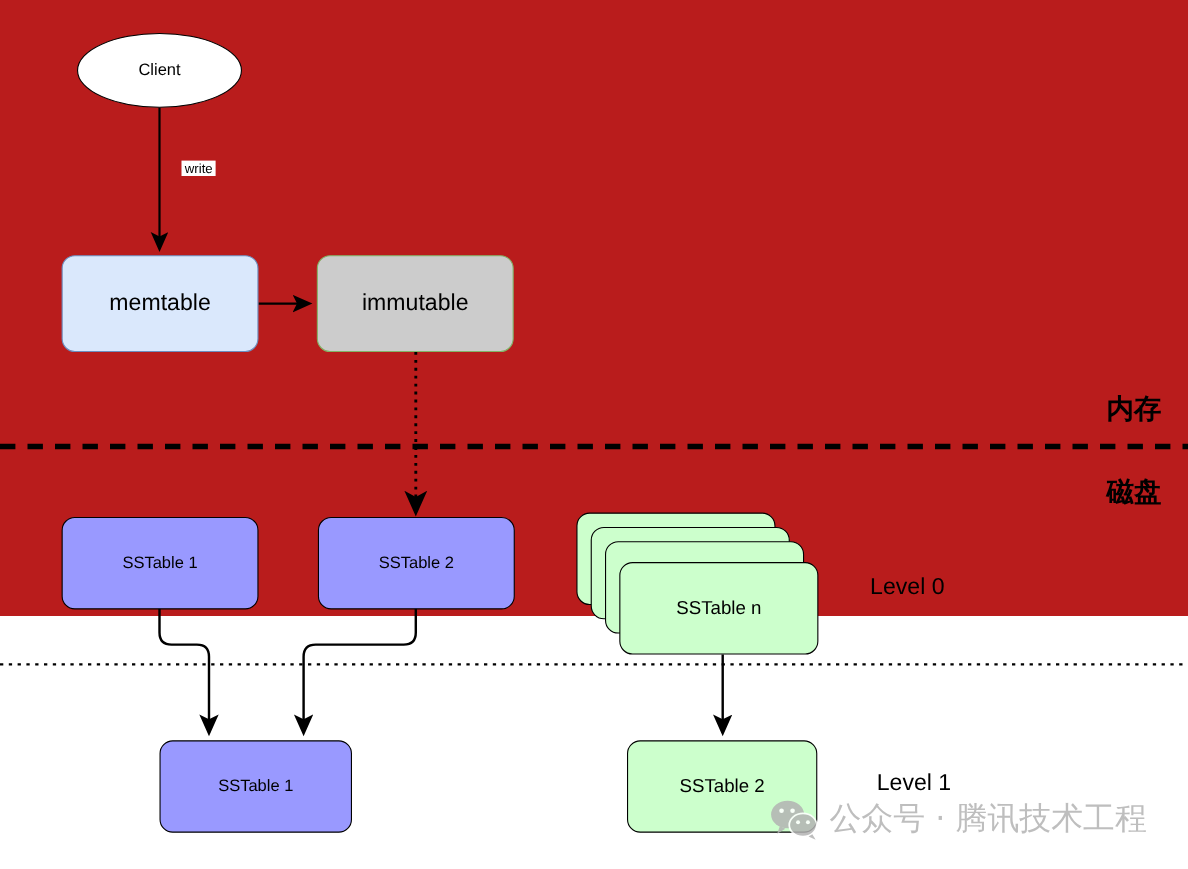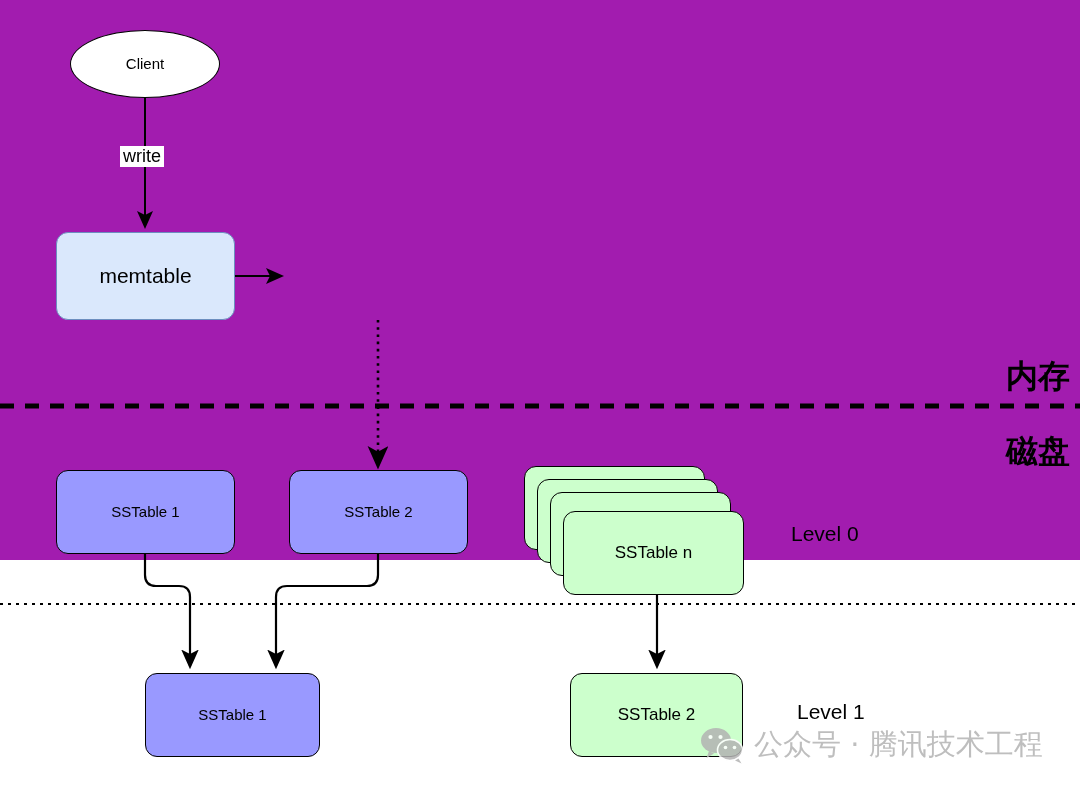--- a/index.html
+++ b/index.html
@@ -7,21 +7,21 @@
     margin: 0; padding: 0;
     width: 1080px; height: 790px;
     background: #ffffff;
     font-family: "Liberation Sans", "DejaVu Sans", sans-serif;
     overflow: hidden;
   }
   #canvas {
     position: relative;
     width: 1080px;
     height: 560px;
-    background: #a21caf;
+    background: #b91c1c;
     text-decoration: underline;
   }
   svg.layer {
     position: absolute;
     top: 0; left: 0;
     width: 1080px; height: 790px;
     pointer-events: none;
   }
   .node {
     position: absolute;
@@ -55,34 +55,35 @@
   .sst-purple {
     background: #9999ff;
     font-size: 15px;
   }
   .sst-green {
     background: #ccffcc;
     font-size: 17px;
   }
   .edge-label {
     position: absolute;
-    font-size: 18px;
+    font-size: 12px;
     color: #000000;
     background: #ffffff;
     padding: 0 3px;
+    margin-left: 45px;
   }
   .plain-label {
     position: absolute;
     font-size: 21px;
     color: #000000;
     white-space: nowrap;
   }
   .cn-label {
     position: absolute;
-    font-size: 32px;
+    font-size: 25px;
     font-weight: 700;
     color: #000000;
     white-space: nowrap;
     font-family: "DejaVu Sans", "Liberation Sans", sans-serif;
   }
   .watermark {
     position: absolute;
     display: flex;
     align-items: center;
     gap: 10px;
@@ -135,20 +136,23 @@
   <div class="node client-ellipse" style="left:70px; top:30px; width:150px; height:68px;">
     <span>Client</span>
   </div>
 
   <div class="edge-label" style="left:120px; top:146px;">write</div>
 
   <div class="node rbox memtable" style="left:56px; top:232px; width:179px; height:88px;">
     <span>memtable</span>
   </div>
 
+  <div class="node rbox immutable" style="left:288px; top:232px; width:179px; height:88px;">
+    <span>immutable</span>
+  </div>
 
   <div class="cn-label" style="left:1006px; top:355px;">内存</div>
 
   <div class="cn-label" style="left:1006px; top:430px;">磁盘</div>
 
   <div class="node rbox sst-purple" style="left:56px; top:470px; width:179px; height:84px;">
     <span>SSTable 1</span>
   </div>
 
   <div class="node rbox sst-purple" style="left:289px; top:470px; width:179px; height:84px;">

